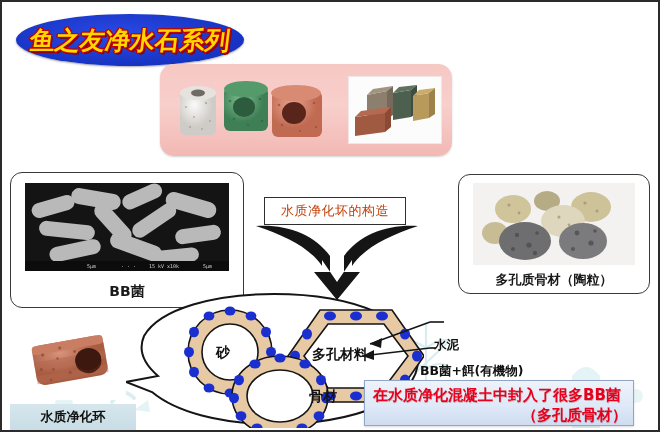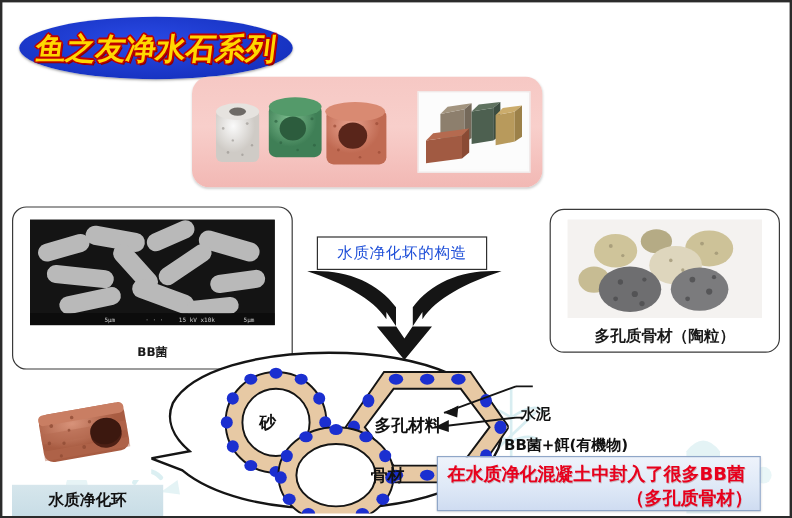--- a/index.html
+++ b/index.html
@@ -63,32 +63,32 @@
   
   .photo-box{
     position:absolute;background:#ffffff;
     border:1.6px solid #3a3a3a;border-radius:12px;
     box-sizing:border-box;
   }
   #bb-box{left:8px;top:170px;width:234px;height:136px;}
   #bb-photo{position:absolute;left:14px;top:10px;width:204px;height:88px;background:#111;overflow:hidden;}
   #bb-caption,#gran-caption{
     position:absolute;left:0;right:0;bottom:6px;text-align:center;
-    font-size:10px;font-weight:bold;color:#1a1a1a;
+    font-size:14px;font-weight:bold;color:#1a1a1a;
   }
   #gran-box{left:456px;top:172px;width:192px;height:120px;}
   #gran-photo{position:absolute;left:14px;top:8px;width:162px;height:82px;background:#f3f1ef;overflow:hidden;}
   #gran-caption{font-size:13px;bottom:4px;}
 
   
   #struct-label{
     position:absolute;left:262px;top:195px;width:140px;height:26px;
     border:1.4px solid #2f2f2f;background:#ffffff;
     display:flex;align-items:center;justify-content:center;
-    font-size:13px;color:#1d4ed8;letter-spacing:.5px;
+    font-size:13px;color:#c2410c;letter-spacing:.5px;
   }
 
   
   #funnel-arrow{position:absolute;left:250px;top:218px;width:170px;height:82px;}
 
   
   #callout{position:absolute;left:122px;top:288px;width:300px;height:138px;}
 
   
   #ring-photo-wrap{

